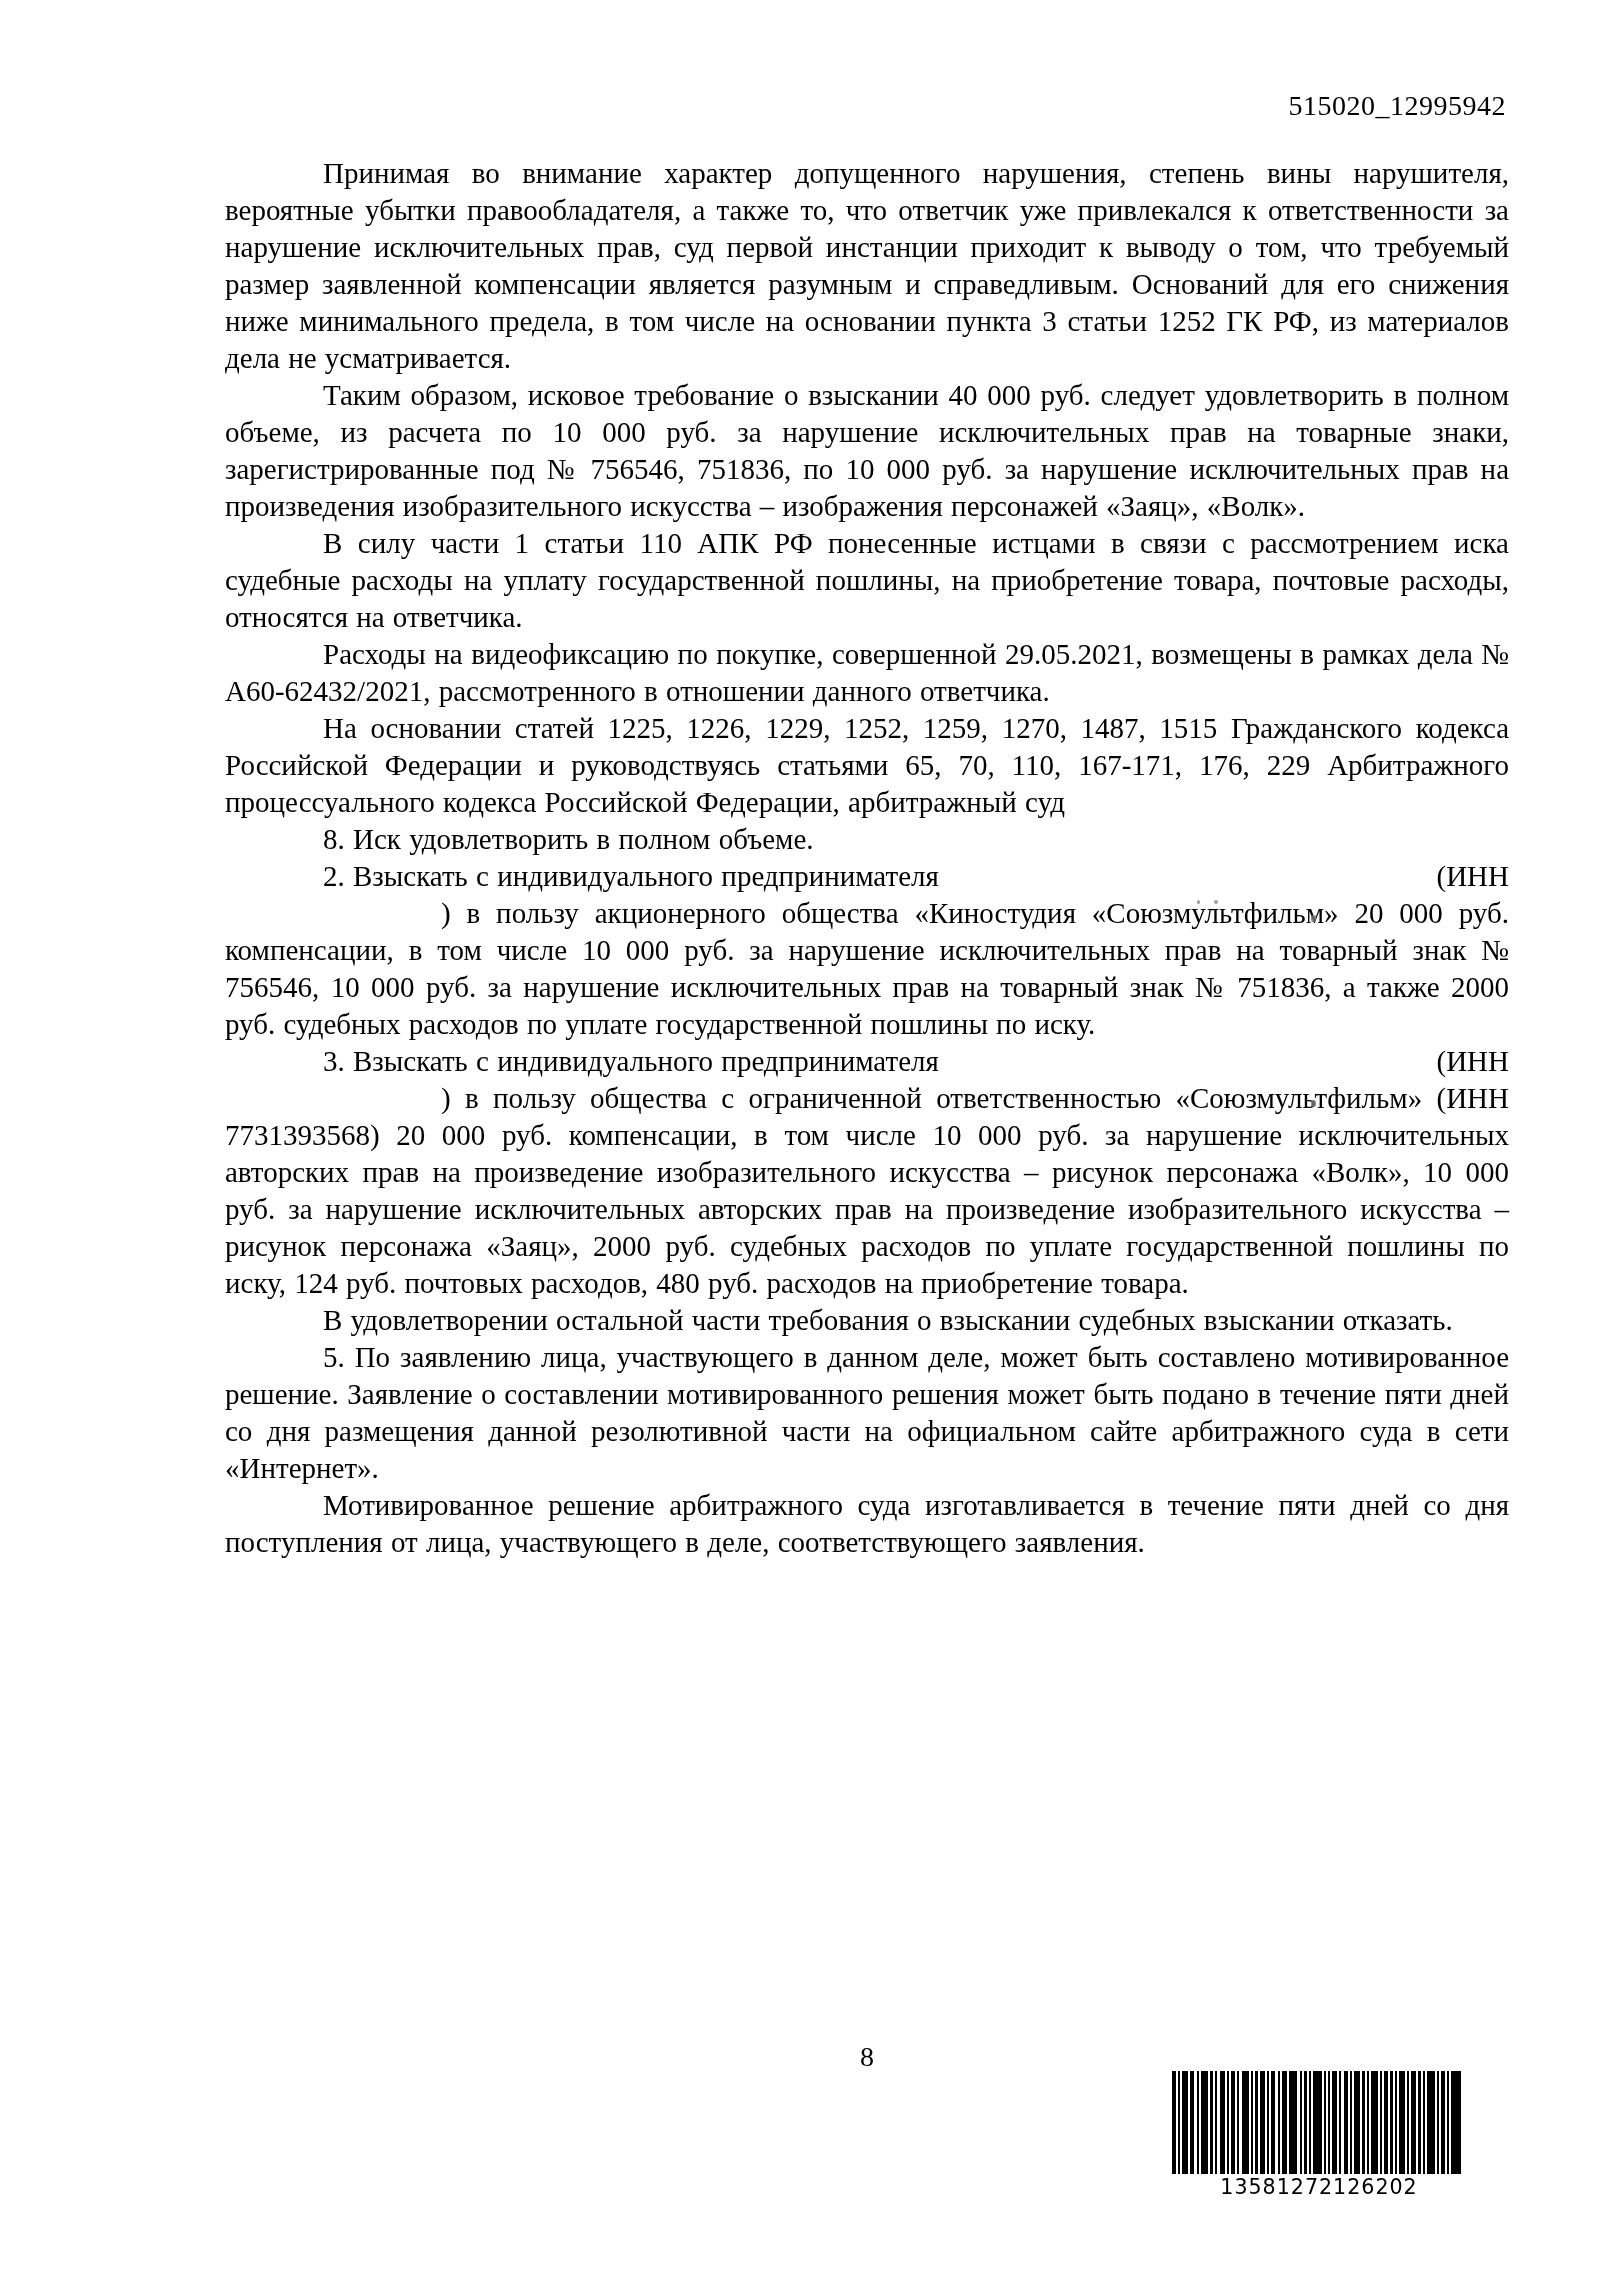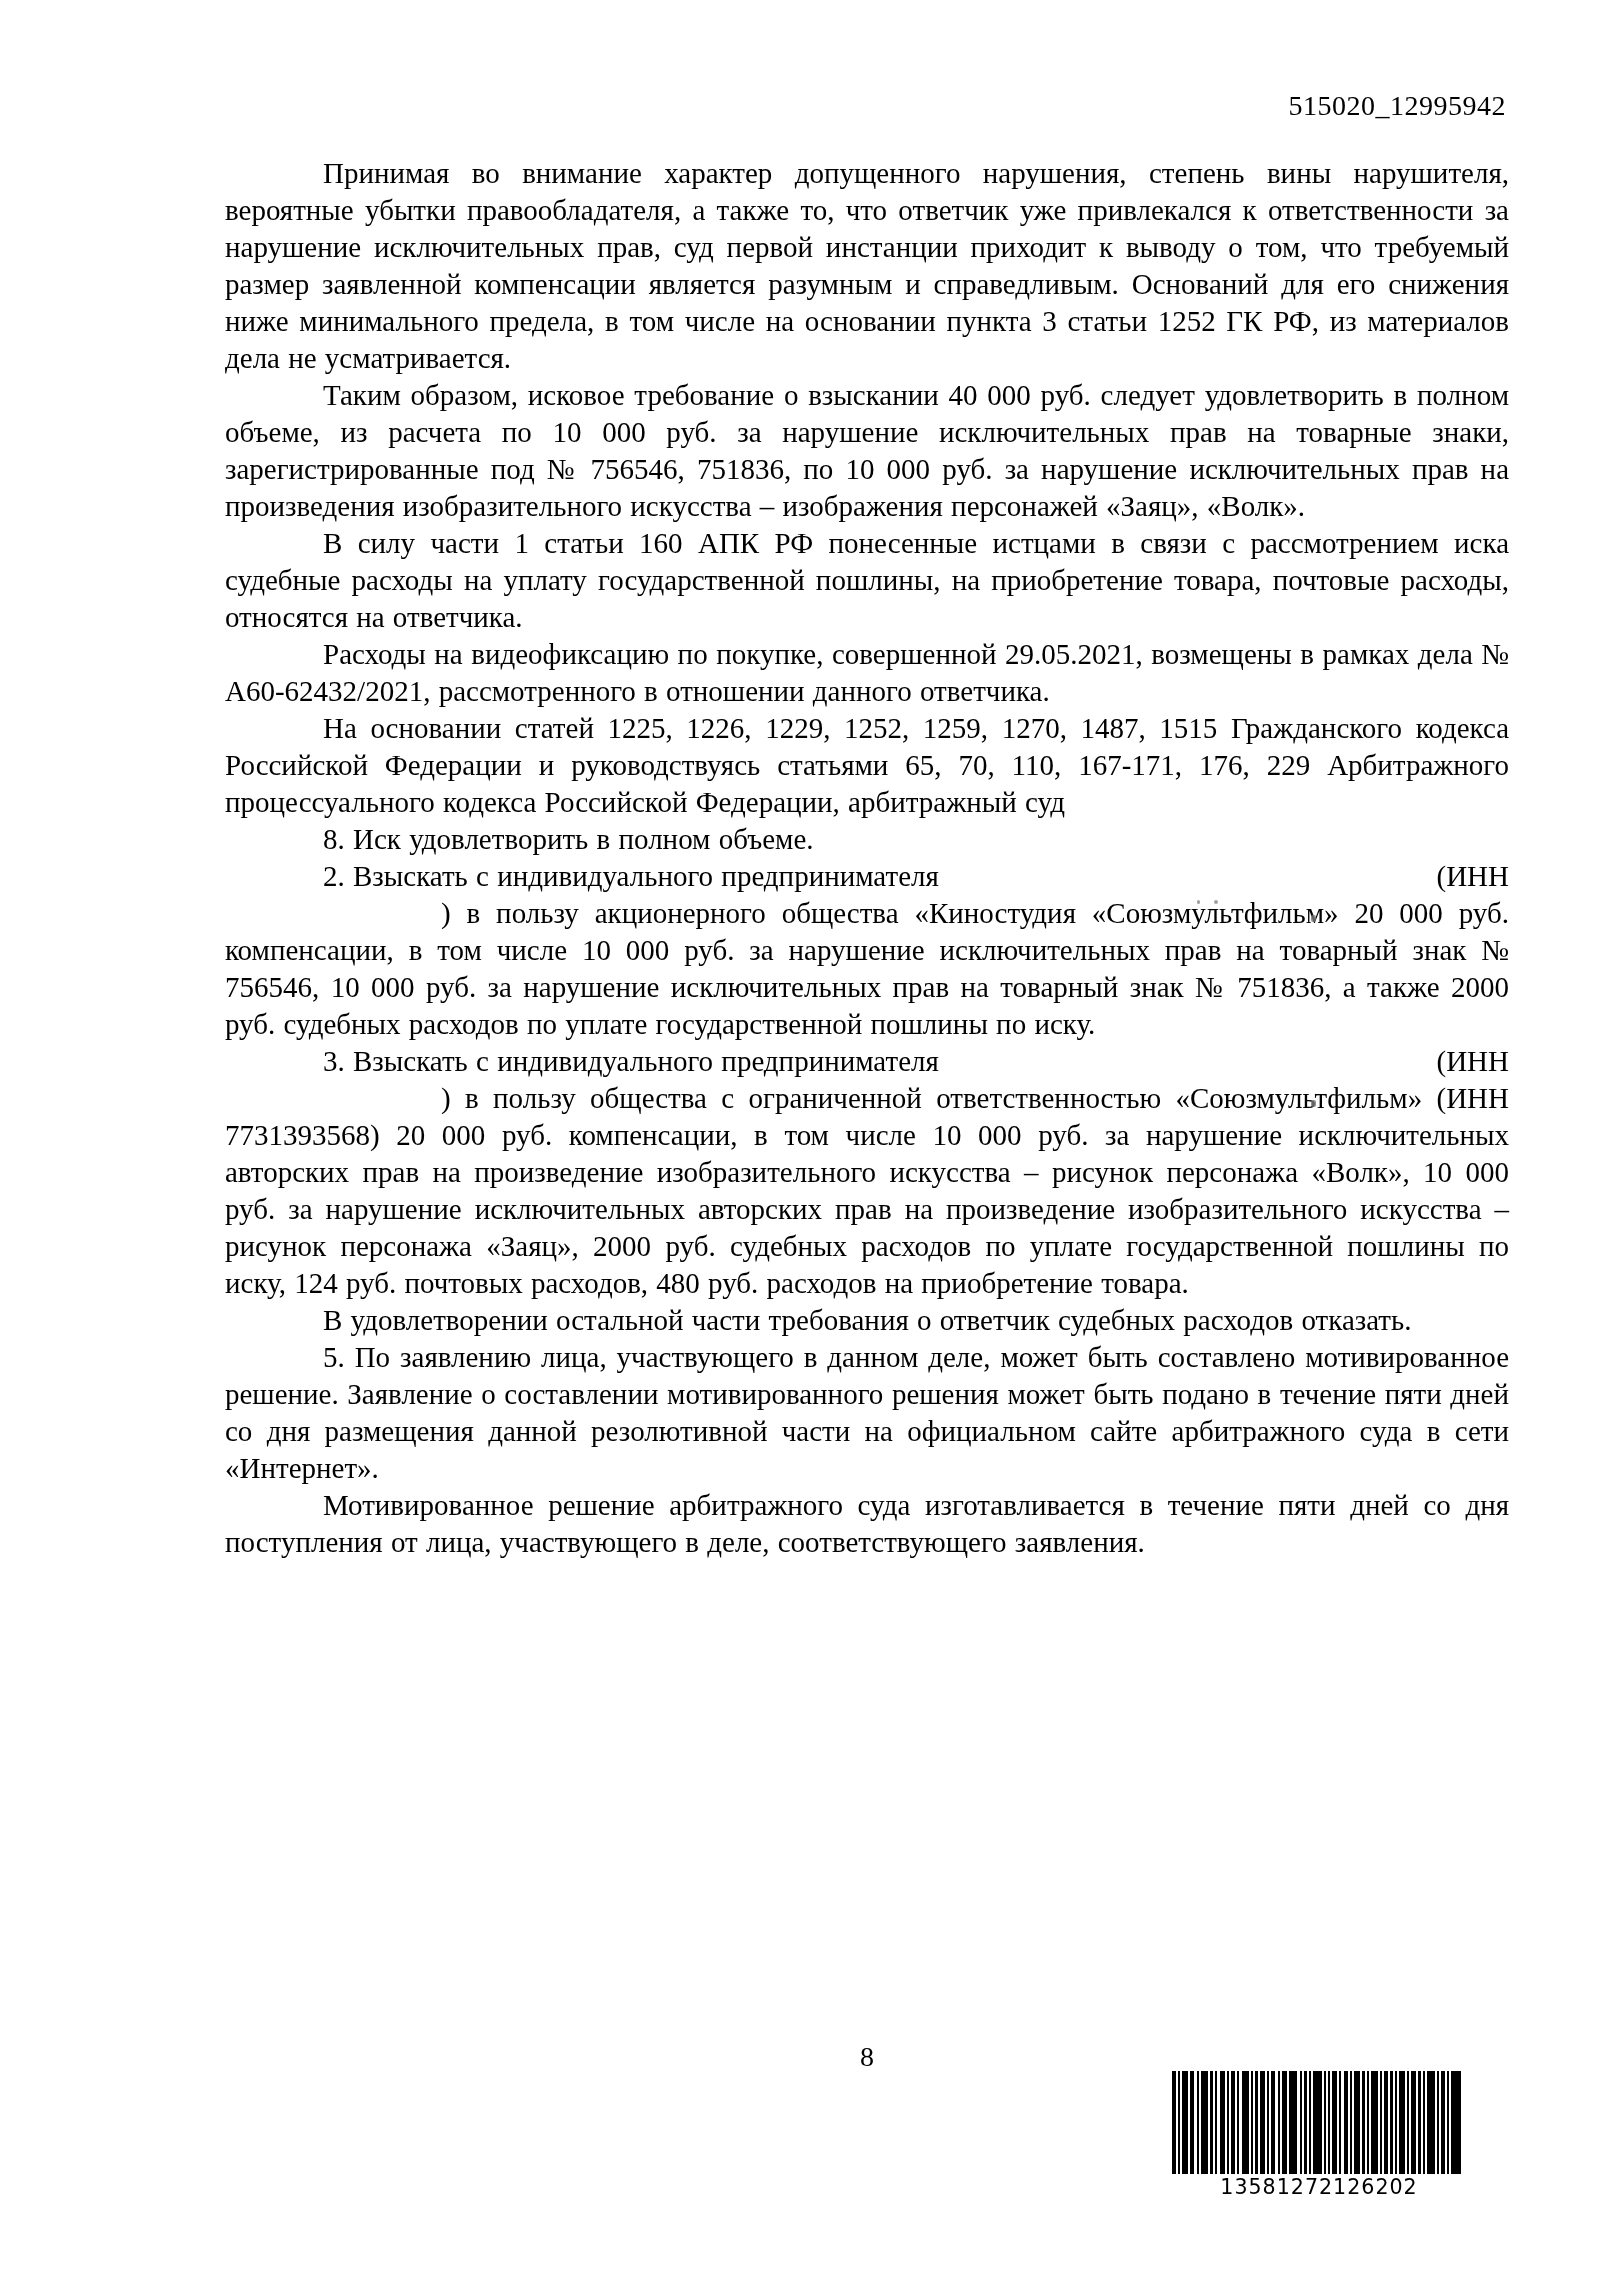--- a/index.html
+++ b/index.html
@@ -79,21 +79,21 @@
 
   <div class="doc-ref">515020_12995942</div>
 
   <div class="content">
 
 
     <p class="para">Принимая во внимание характер допущенного нарушения, степень вины нарушителя, вероятные убытки правообладателя, а также то, что ответчик уже привлекался к ответственности за нарушение исключительных прав, суд первой инстанции приходит к выводу о том, что требуемый размер заявленной компенсации является разумным и справедливым. Оснований для его снижения ниже минимального предела, в том числе на основании пункта 3 статьи 1252 ГК РФ, из материалов дела не усматривается.</p>
 
     <p class="para">Таким образом, исковое требование о взыскании 40 000 руб. следует удовлетворить в полном объеме, из расчета по 10 000 руб. за нарушение исключительных прав на товарные знаки, зарегистрированные под № 756546, 751836, по 10 000 руб. за нарушение исключительных прав на произведения изобразительного искусства – изображения персонажей «Заяц», «Волк».</p>
 
-    <p class="para">В силу части 1 статьи 160 АПК РФ понесенные истцами в связи с рассмотрением иска судебные расходы на уплату государственной пошлины, на приобретение товара, почтовые расходы, относятся на ответчика.</p>
+    <p class="para">В силу части 1 статьи 110 АПК РФ понесенные истцами в связи с рассмотрением иска судебные расходы на уплату государственной пошлины, на приобретение товара, почтовые расходы, относятся на ответчика.</p>
 
     <p class="para">Расходы на видеофиксацию по покупке, совершенной 29.05.2021, возмещены в рамках дела № А60-62432/2021, рассмотренного в отношении данного ответчика.</p>
 
     <p class="para">На основании статей 1225, 1226, 1229, 1252, 1259, 1270, 1487, 1515 Гражданского кодекса Российской Федерации и руководствуясь статьями 65, 70, 110, 167-171, 176, 229 Арбитражного процессуального кодекса Российской Федерации, арбитражный суд</p>
 
 
     <p class="para">8. Иск удовлетворить в полном объеме.</p>
 
     <p class="para-hanging">
       <span class="redline">
@@ -112,21 +112,21 @@
       <span class="redline">
         <span>3. Взыскать с индивидуального предпринимателя</span>
         <span class="redact-zone">
             <i class="dot d3"></i>
           </span>
         <span>(ИНН</span>
       </span>
       <span class="paren-gap"></span><span>) в пользу общества с ограниченной ответственностью «Союзмультфильм» (ИНН 7731393568)  20 000 руб. компенсации, в том числе 10 000 руб.  за нарушение исключительных авторских прав на  произведение изобразительного искусства – рисунок персонажа «Волк»,  10 000 руб.   за нарушение исключительных авторских прав на произведение изобразительного искусства – рисунок персонажа «Заяц», 2000 руб. судебных расходов по уплате государственной пошлины по иску, 124 руб. почтовых расходов, 480 руб. расходов на приобретение товара.</span>
     </p>
 
-    <p class="para">В удовлетворении остальной части требования о ответчик судебных расходов отказать.</p>
+    <p class="para">В удовлетворении остальной части требования о взыскании судебных взыскании отказать.</p>
 
     <p class="para">5. По заявлению лица, участвующего в данном деле, может быть составлено мотивированное решение. Заявление о составлении мотивированного решения может быть подано в течение пяти дней со дня размещения данной резолютивной части на официальном сайте арбитражного суда в сети «Интернет».</p>
 
     <p class="para">Мотивированное решение арбитражного суда изготавливается в течение пяти дней со дня поступления от лица, участвующего в деле, соответствующего заявления.</p>
 
 
   </div>
 
   <div class="page-number">8</div>
 

